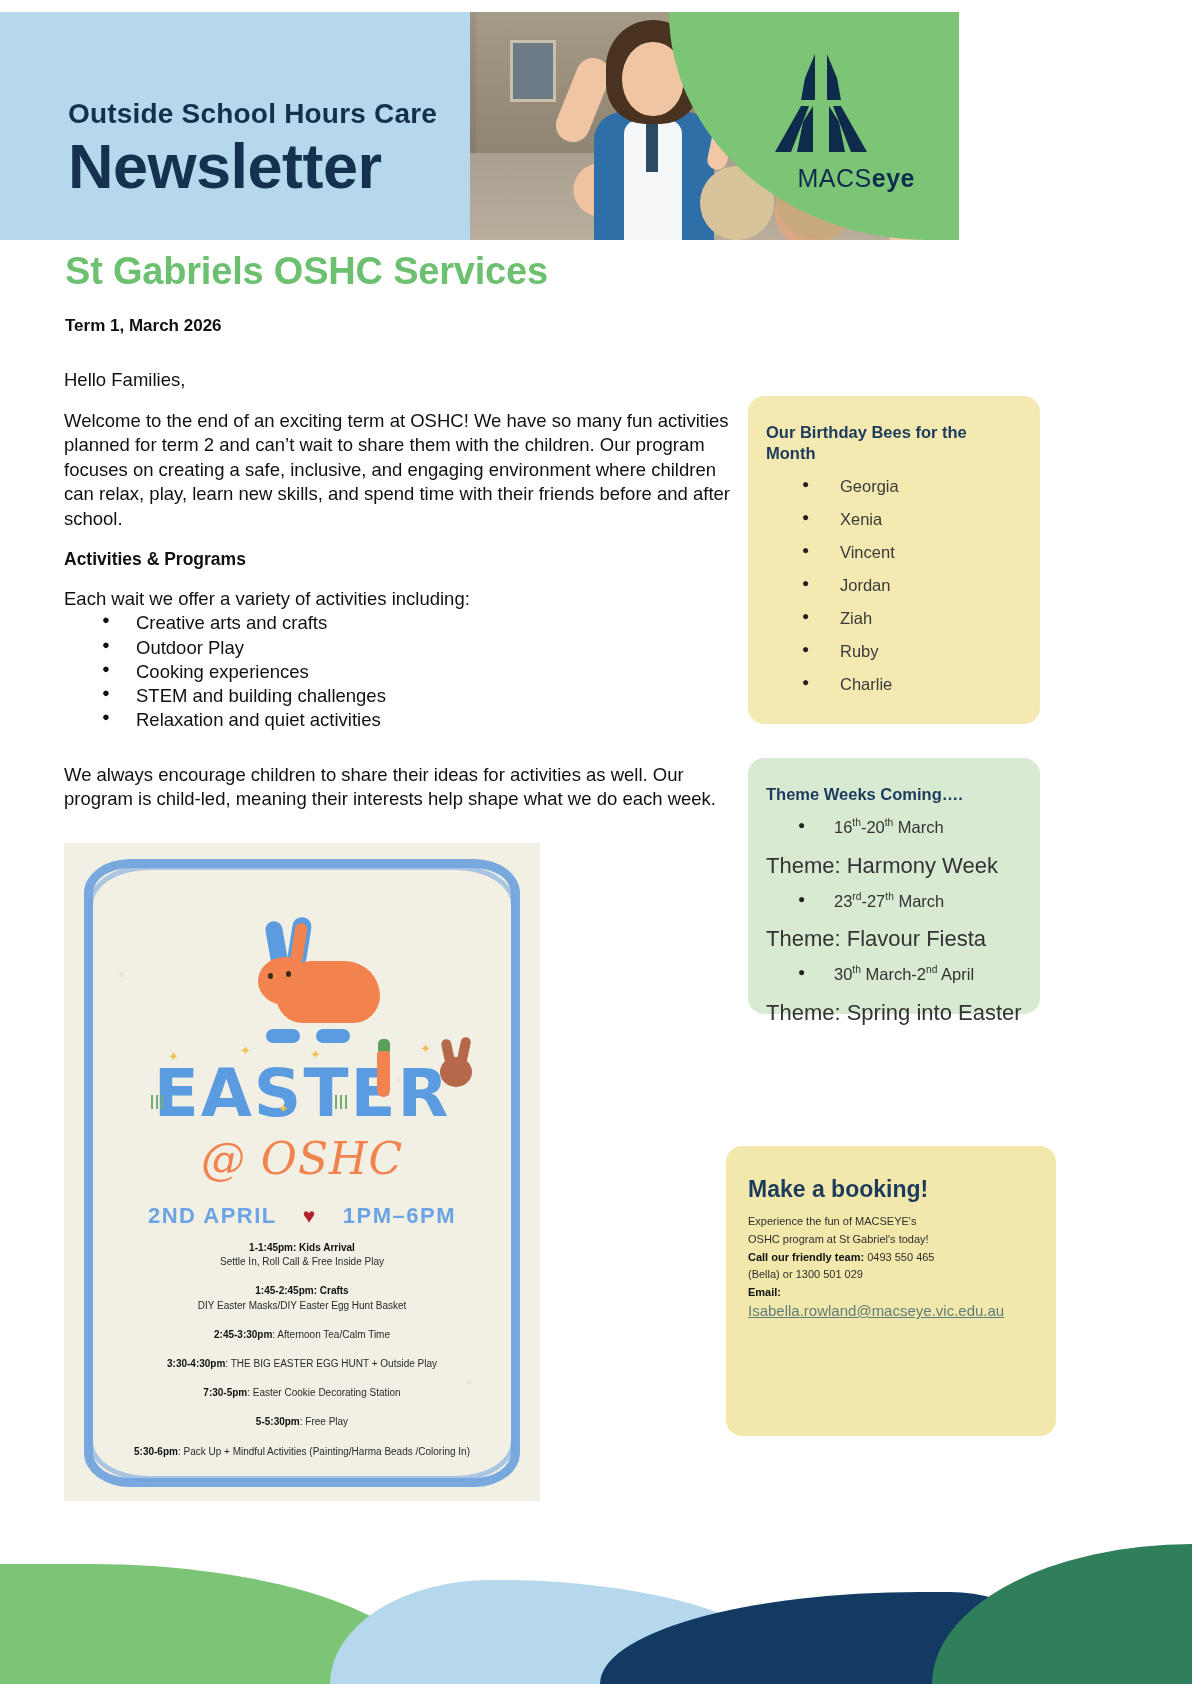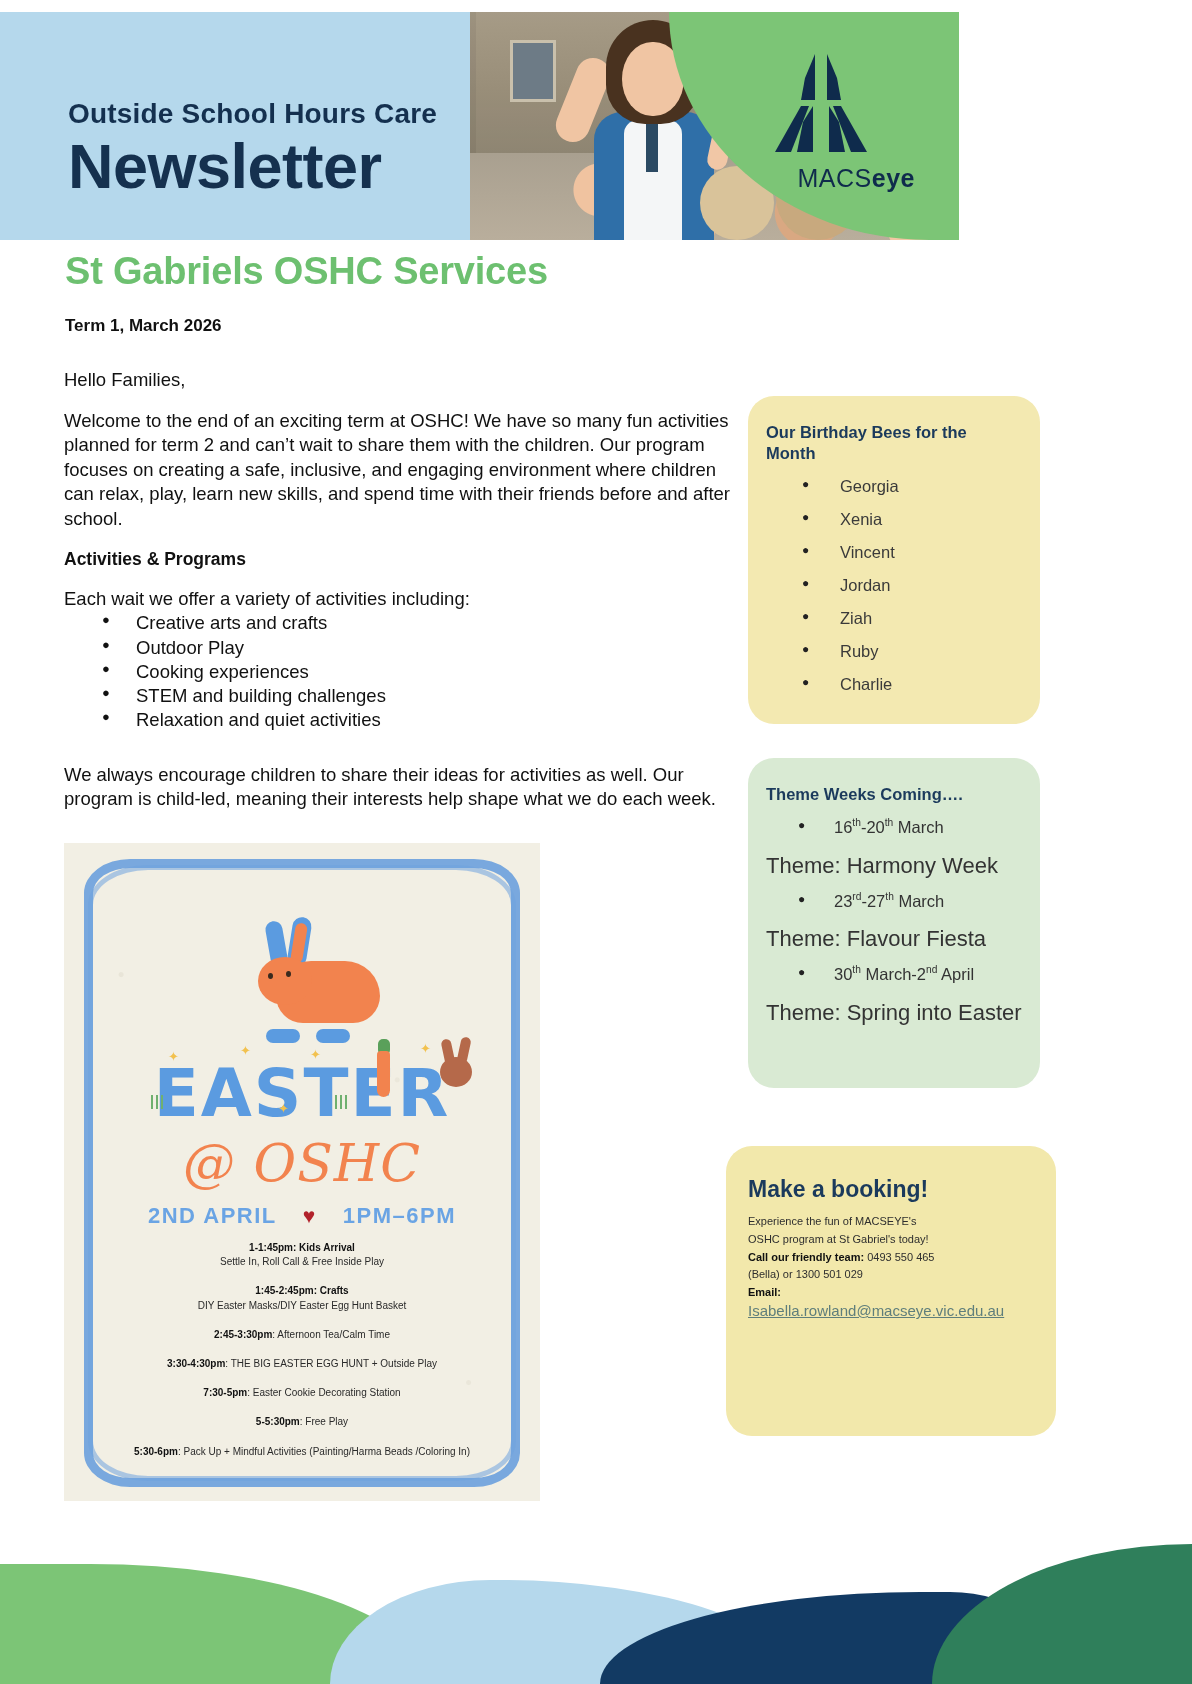--- a/index.html
+++ b/index.html
@@ -93,26 +93,26 @@
   .body-col p{ margin-bottom:16px; }
   .body-col p.tight{ margin-bottom:0; }
   .subhead{ font-weight:bold; font-size:17.5px; margin-bottom:14px; }
   ul.plain{ list-style:none; margin:0 0 0 0; padding:0; }
   ul.plain li{ position:relative; padding-left:72px; line-height:1.31; }
   ul.plain li:before{
     content:"\25CF"; position:absolute; left:38px; top:0; font-size:13px;
   }
 
   
-  .card{ position:absolute; border-radius:26px; }
+  .card{ position:absolute; border-radius:16px; }
   .card-birthday{
     left:748px; top:396px; width:292px; height:328px; background:#f3e9b1;
   }
   .card-theme{
-    left:748px; top:758px; width:292px; height:330px; background:#d9ead3;
+    left:748px; top:758px; width:292px; height:256px; background:#d9ead3;
   }
   .card-booking{
     left:726px; top:1146px; width:330px; height:290px; background:#f2e8ab;
   }
   .card-h{
     font-size:16.5px; font-weight:bold; color:#1b3a5c; line-height:1.3;
   }
   .card-birthday .inner{ padding:26px 20px 0 18px; }
   .card-birthday ul{ list-style:none; margin-top:12px; }
   .card-birthday li{
@@ -187,21 +187,21 @@
   .mini-bunny{ position:absolute; left:372px; top:198px; width:40px; height:48px; }
   .mb-head{ position:absolute; left:4px; top:16px; width:32px; height:30px; background:#b5694a; border-radius:50%; }
   .mb-e1{ position:absolute; left:7px; top:-2px; width:10px; height:26px; background:#b5694a; border-radius:5px; transform:rotate(-12deg);}
   .mb-e2{ position:absolute; left:23px; top:-4px; width:10px; height:27px; background:#b5694a; border-radius:5px; transform:rotate(12deg);}
   .grass{ position:absolute; width:18px; height:14px; background:
       linear-gradient(90deg, transparent 0 3px, #6fb06f 3px 5px, transparent 5px 8px, #6fb06f 8px 10px, transparent 10px 13px, #6fb06f 13px 15px, transparent 15px);
   }
   .spark{ position:absolute; color:#f2c14e; font-size:13px; }
   .oshc{
     position:absolute; top:290px; left:0; width:100%; text-align:center;
-    font-size:52px; color:#f2834e; font-style:italic;
+    font-size:44px; color:#f2834e; font-style:italic;
     font-family:"DejaVu Serif", serif; letter-spacing:1px;
   }
   .dateline{
     position:absolute; top:360px; left:0; width:100%; text-align:center;
     font-size:22px; font-weight:bold; color:#6aa4e4; letter-spacing:1.5px;
   }
   .dateline .heart{ color:#b2222b; font-size:21px; margin:0 26px; }
   .sched{
     position:absolute; top:398px; left:36px; width:404px; text-align:center;
     font-size:10px; color:#2a2a2a; line-height:1.42;

